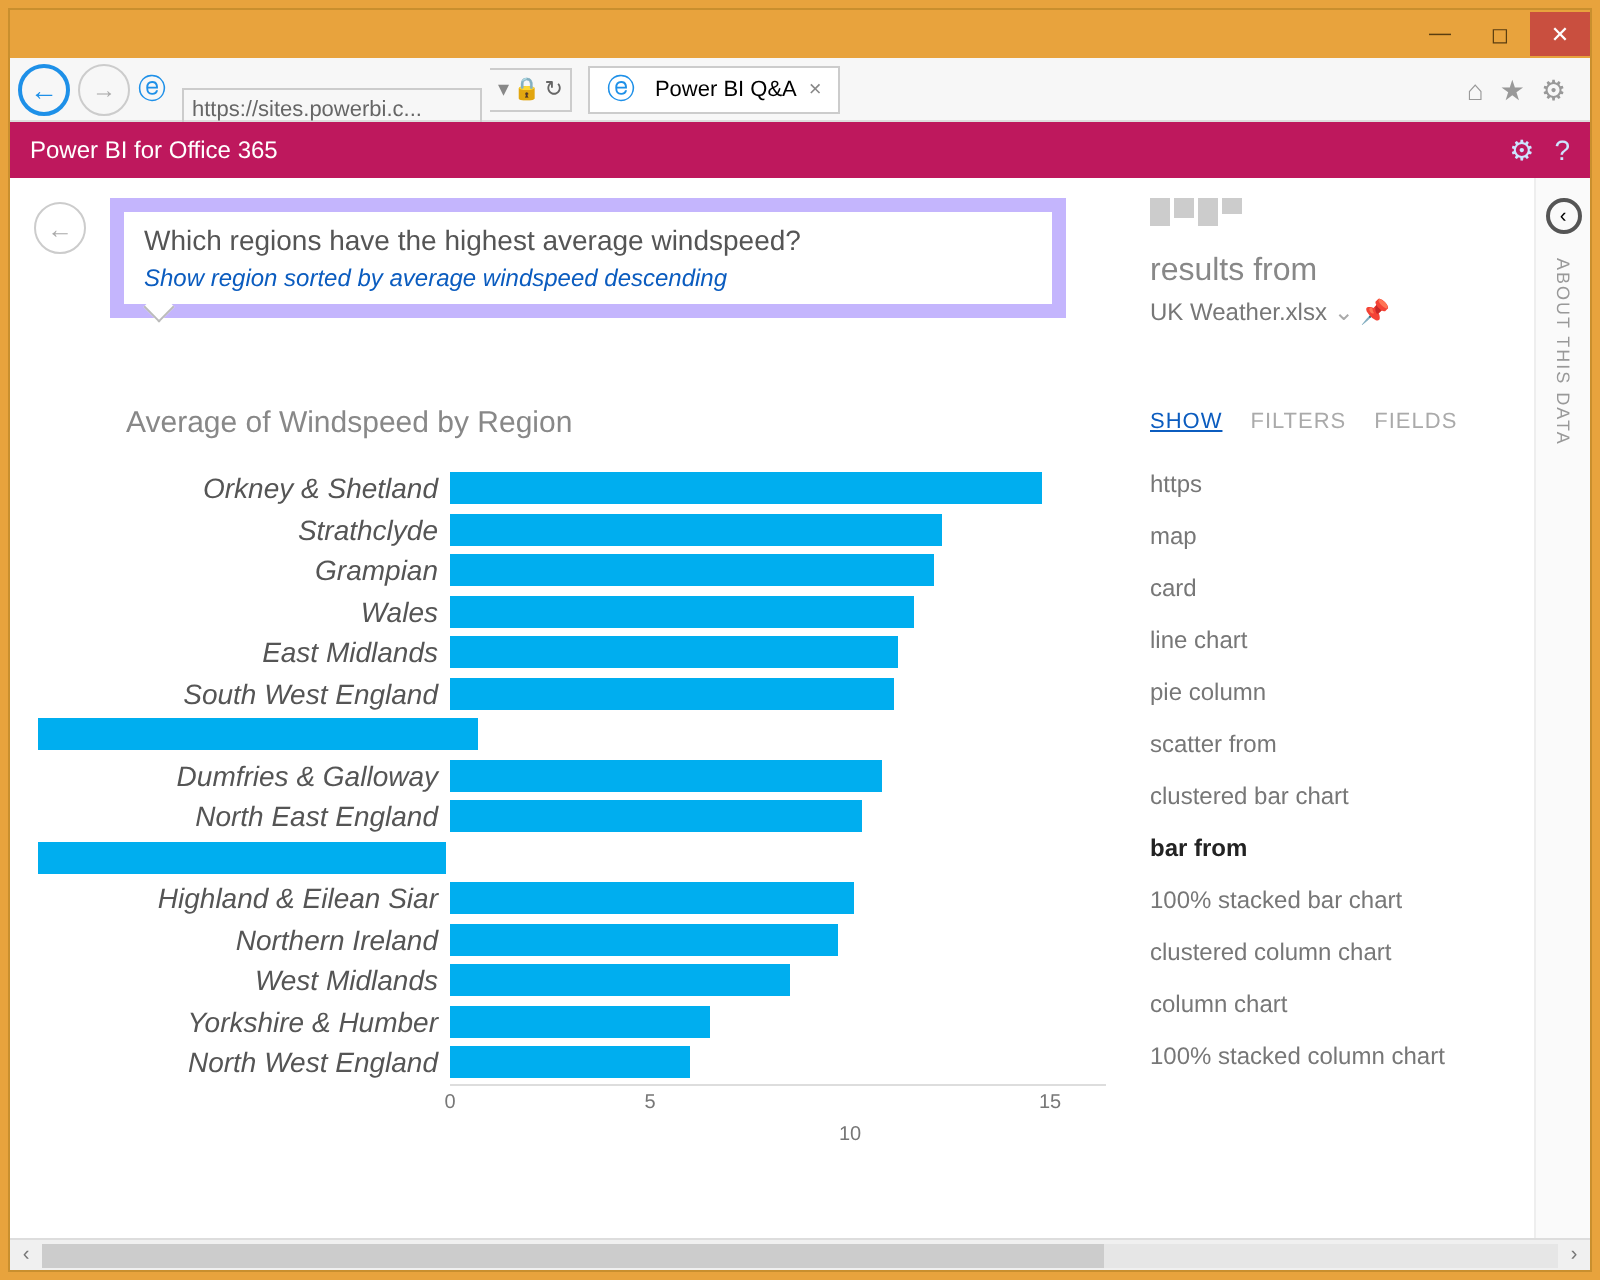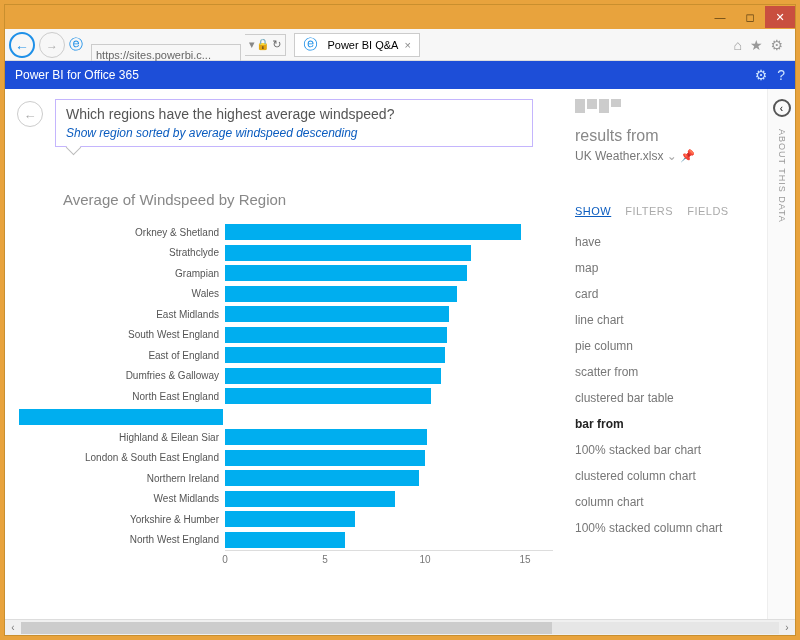--- a/index.html
+++ b/index.html
@@ -11,33 +11,33 @@
   .navbar { height: 32px; background: #f7f7f7; border-bottom: 1px solid #ddd; display: flex; align-items: center; padding: 0 4px; gap: 4px; }
   .navbtn { width: 26px; height: 26px; border-radius: 50%; display: flex; align-items: center; justify-content: center; }
   .navbtn.back { border: 2px solid #1e90e8; color: #1e90e8; font-size: 14px; }
   .navbtn.fwd { border: 1px solid #ccc; color: #aaa; font-size: 12px; }
   .eicon { width: 18px; height: 18px; color: #1e90e8; font-size: 14px; }
   .urlbox { flex: 0 0 150px; height: 22px; border: 1px solid #ccc; font-size: 11px; padding: 0 4px; display: flex; align-items: center; color: #666; overflow: hidden; white-space: nowrap; margin-top: 20px; }
   .urlbtns { display: flex; align-items: center; gap: 2px; padding: 0 4px; border: 1px solid #ccc; border-left: none; height: 22px; font-size: 11px; color: #666; }
   .tab { height: 24px; border: 1px solid #ccc; display: flex; align-items: center; gap: 6px; padding: 0 8px; font-size: 11px; background: #fff; margin-left: 4px; }
   .tab .x { color: #888; }
   .navright { margin-left: auto; display: flex; gap: 8px; padding-right: 8px; color: #999; font-size: 14px; }
-  .bluebar { height: 28px; background: #1d4ed8; color: #fff; display: flex; align-items: center; padding: 0 10px; font-size: 12px; }
+  .bluebar { height: 28px; background: #be185d; color: #fff; display: flex; align-items: center; padding: 0 10px; font-size: 12px; }
   .bluebar .right { margin-left: auto; display: flex; gap: 10px; color: #cde4ff; font-size: 14px; }
   .content { flex: 1; position: relative; display: flex; overflow: hidden; }
   .main { flex: 1; padding: 10px 14px 0 14px; position: relative; overflow: hidden; }
   .backcircle { position: absolute; left: 12px; top: 12px; width: 26px; height: 26px; border: 1px solid #ccc; border-radius: 50%; display: flex; align-items: center; justify-content: center; color: #aaa; font-size: 13px; }
-  .querybox { margin-left: 36px; margin-right: 20px; border: 1px solid #c4b5fd; padding: 6px 10px; position: relative; }
+  .querybox { margin-left: 36px; margin-right: 20px; border: 7px solid #c4b5fd; padding: 6px 10px; position: relative; }
   .querybox::after { content: ""; position: absolute; left: 12px; bottom: -7px; width: 10px; height: 10px; background: #fff; border-left: 1px solid #bbb; border-bottom: 1px solid #bbb; transform: rotate(-45deg); }
   .qtext { font-size: 14px; color: #555; }
   .qsub { font-size: 12px; color: #0b5cbf; font-style: italic; margin-top: 4px; }
   .charttitle { margin: 44px 0 14px 44px; font-size: 15px; color: #888; font-weight: 400; }
   .chart { margin-left: 0px; position: relative; }
   .row { display: flex; align-items: center; height: 20.5px; }
-  .row .lbl { width: 206px; text-align: right; font-size: 10px; color: #555; padding-right: 6px; white-space: nowrap; }
+  .row .lbl { width: 206px; text-align: right; font-size: 14px; color: #555; padding-right: 6px; white-space: nowrap; font-style: italic; }
   .row .barwrap { flex: 1; position: relative; }
   .row .bar { height: 16px; background: #00aeef; }
   .axis { position: relative; height: 22px; margin-left: 206px; border-top: 1px solid #ddd; }
   .tick { position: absolute; top: 3px; font-size: 10px; color: #777; transform: translateX(-50%); }
   .rightpane { width: 200px; padding: 10px 8px 0 8px; font-size: 12px; color: #666; }
   .thumb { display: flex; gap: 2px; margin-bottom: 6px; }
   .thumb div { width: 10px; background: #ccc; }
   .rfrom { font-size: 16px; color: #888; font-weight: 300; margin: 14px 0 4px 0; }
   .src { font-size: 12px; color: #777; }
   .tabs2 { display: flex; gap: 14px; margin: 42px 0 12px 0; font-size: 11px; letter-spacing: 0.5px; }
@@ -134,21 +134,20 @@
               <div class="bar" style="width: 224px;"></div>
             </div>
           </div>
           <div class="row">
             <div class="lbl">South West England</div>
             <div class="barwrap">
               <div class="bar" style="width: 222px;"></div>
             </div>
           </div>
           <div class="row">
-            <div class="lbl">East of England</div>
             <div class="barwrap">
               <div class="bar" style="width: 220px;"></div>
             </div>
           </div>
           <div class="row">
             <div class="lbl">Dumfries &amp; Galloway</div>
             <div class="barwrap">
               <div class="bar" style="width: 216px;"></div>
             </div>
           </div>
@@ -160,26 +159,20 @@
           </div>
           <div class="row">
             <div class="barwrap">
               <div class="bar" style="width: 204px;"></div>
             </div>
           </div>
           <div class="row">
             <div class="lbl">Highland &amp; Eilean Siar</div>
             <div class="barwrap">
               <div class="bar" style="width: 202px;"></div>
-            </div>
-          </div>
-          <div class="row">
-            <div class="lbl">London &amp; South East England</div>
-            <div class="barwrap">
-              <div class="bar" style="width: 200px;"></div>
             </div>
           </div>
           <div class="row">
             <div class="lbl">Northern Ireland</div>
             <div class="barwrap">
               <div class="bar" style="width: 194px;"></div>
             </div>
           </div>
           <div class="row">
             <div class="lbl">West Midlands</div>
@@ -195,21 +188,21 @@
           </div>
           <div class="row">
             <div class="lbl">North West England</div>
             <div class="barwrap">
               <div class="bar" style="width: 120px;"></div>
             </div>
           </div>
           <div class="axis">
             <div class="tick" style="left: 0px;">0</div>
             <div class="tick" style="left: 100px;">5</div>
-            <div class="tick" style="left: 200px;">10</div>
+            <div class="tick" style="left: 200px; margin-top: 16px;">10</div>
             <div class="tick" style="left: 300px;">15</div>
           </div>
         </div>
     </div>
 
     <div class="rightpane">
       <div class="thumb">
         <div style="height:14px"></div>
           <div style="height:10px"></div>
           <div style="height:14px"></div>
@@ -222,27 +215,27 @@
         <span style="color:#ccc">📌</span>
       </div>
 
       <div class="tabs2">
         <span class="on">SHOW</span>
         <span class="off">FILTERS</span>
         <span class="off">FIELDS</span>
       </div>
 
       <div id="vizlist">
-          <div class="viz">have</div>
+          <div class="viz">https</div>
           <div class="viz">map</div>
           <div class="viz">card</div>
           <div class="viz">line chart</div>
           <div class="viz">pie column</div>
           <div class="viz">scatter from</div>
-          <div class="viz">clustered bar table</div>
+          <div class="viz">clustered bar chart</div>
           <div class="viz on">bar from</div>
           <div class="viz">100% stacked bar chart</div>
           <div class="viz">clustered column chart</div>
           <div class="viz">column chart</div>
           <div class="viz">100% stacked column chart</div>
         </div>
     </div>
 
     <div class="siderail">
       <div class="circ">‹</div>

